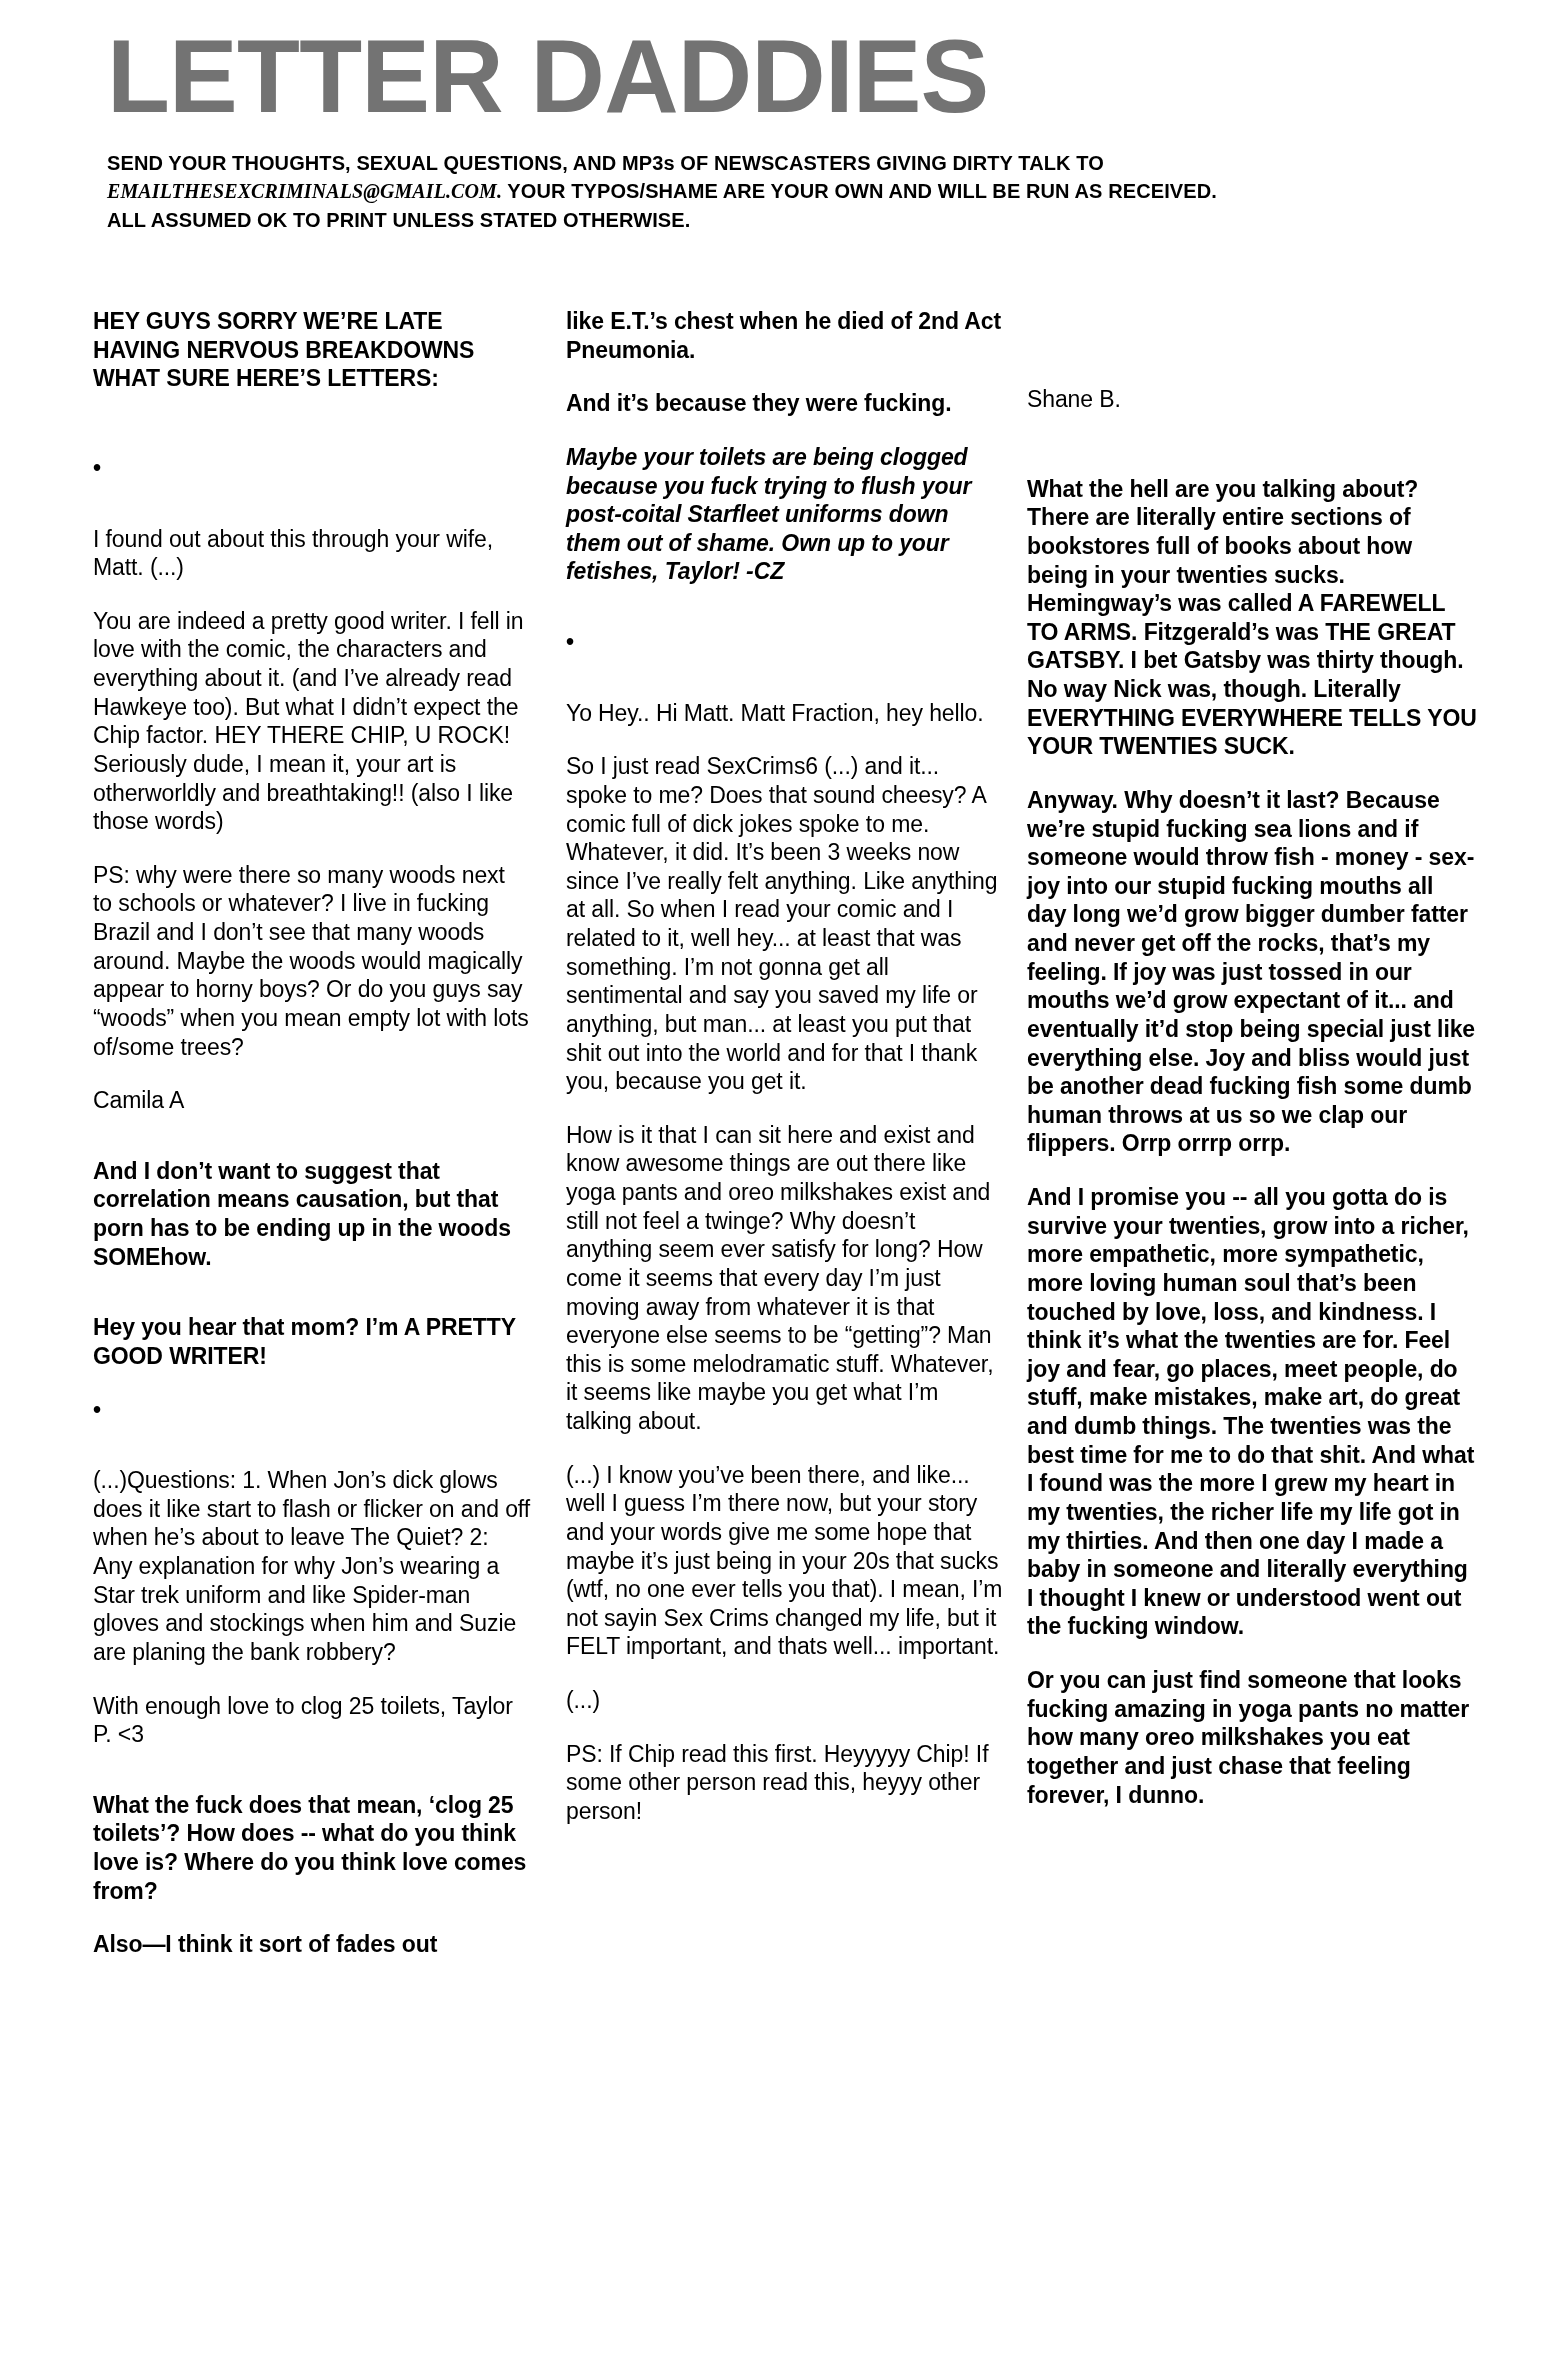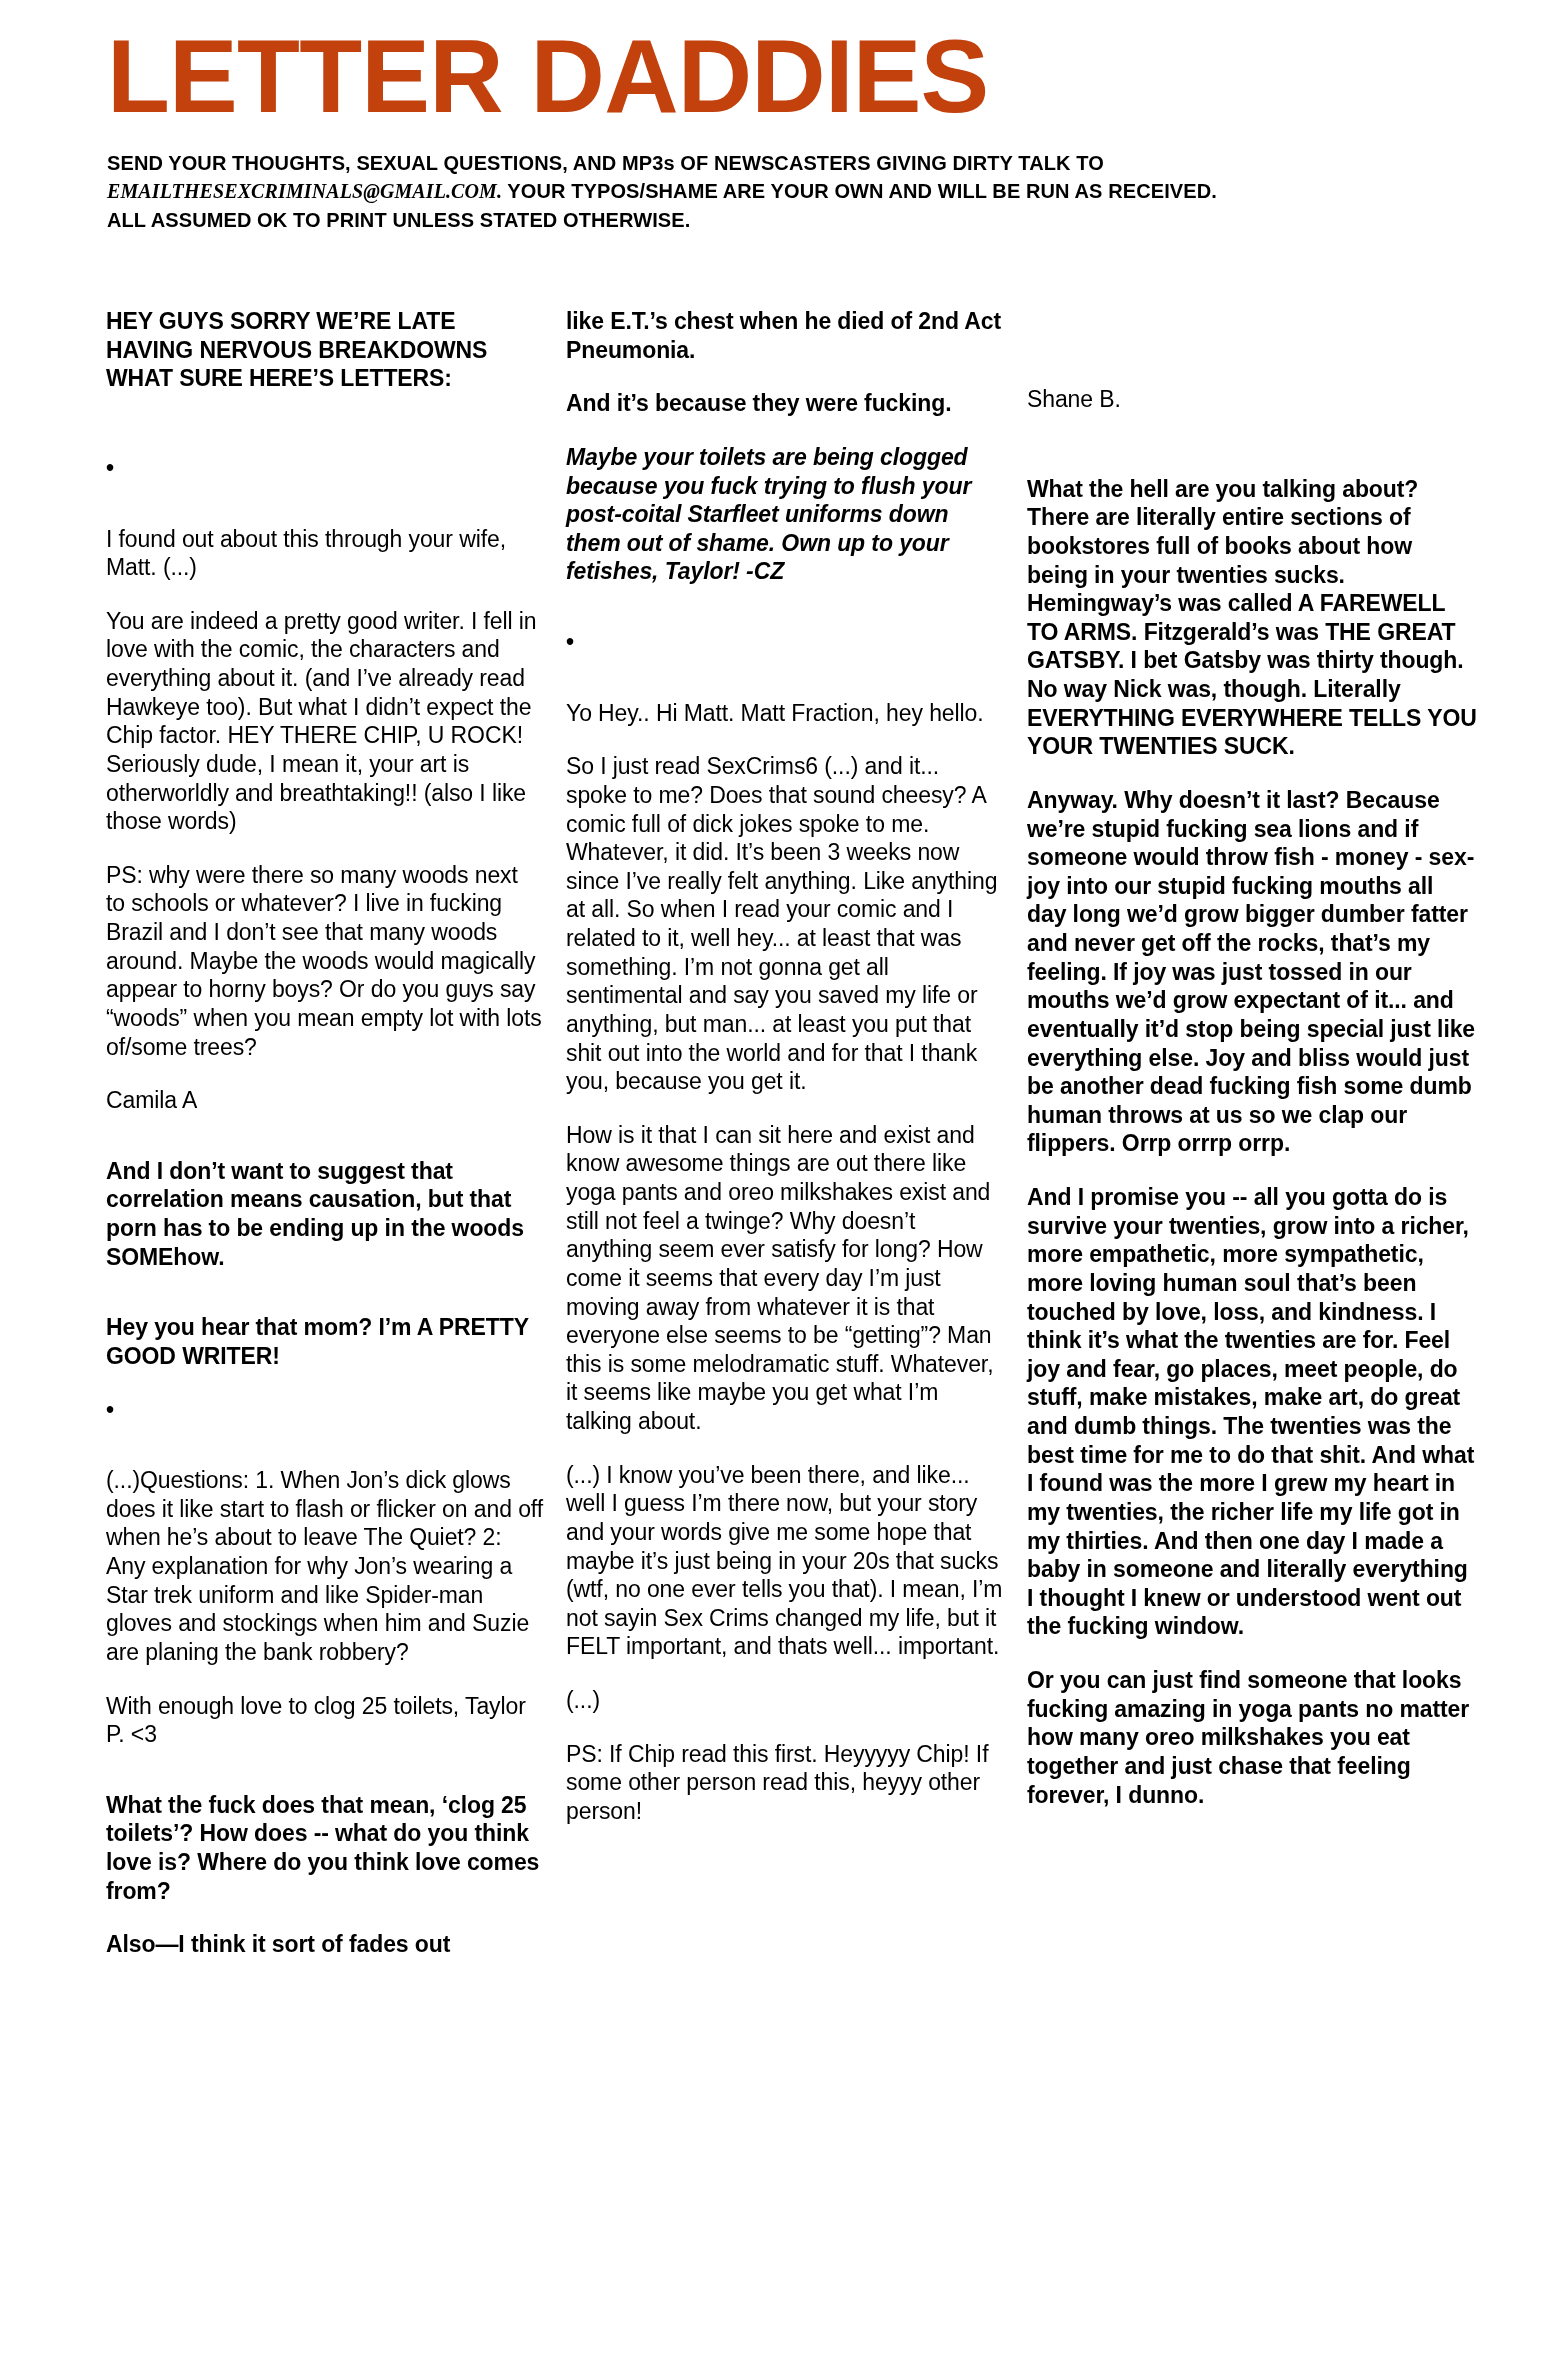--- a/index.html
+++ b/index.html
@@ -65,21 +65,21 @@
     position: absolute;
     left: 0;
     top: 307px;
     width: 1547px;
   }
 
   .col {
     position: absolute;
     top: 0;
   }
-  .col-1 { left: 106px;  width: 437px; }
+  .col-1 { left: 93px;  width: 437px; }
   .col-2 { left: 566px;  width: 437px; }
   .col-3 { left: 1027px; width: 451px; padding-top: 78px; }
 
   p.blk {
     margin: 0 0 25px 0;
     font-size: 23px;
     line-height: 1.245;
     letter-spacing: -0.1px;
     color: #000;
     font-weight: 400;
@@ -92,21 +92,21 @@
   }
   p.blk.gap-lg { margin-bottom: 42px; }
   p.blk.gap-xl { margin-bottom: 61px; }
 </style>
 </head>
 <body>
 
 <div class="page">
 
   <div class="masthead">
-    <div class="masthead-title" style="color: #c2410c;">LETTER DADDIES</div>
+    <div class="masthead-title" style="color: #737373;">LETTER DADDIES</div>
     <div class="masthead-sub">
       <div>SEND YOUR THOUGHTS, SEXUAL QUESTIONS, AND MP3s OF NEWSCASTERS GIVING DIRTY TALK TO</div>
       <div><span class="em">EMAILTHESEXCRIMINALS@GMAIL.COM.</span><span> YOUR TYPOS/SHAME ARE YOUR OWN AND WILL BE RUN AS RECEIVED.</span></div>
       <div>ALL ASSUMED OK TO PRINT UNLESS STATED OTHERWISE.</div>
     </div>
   </div>
 
   <div class="columns">
 
     <div class="col col-1">

